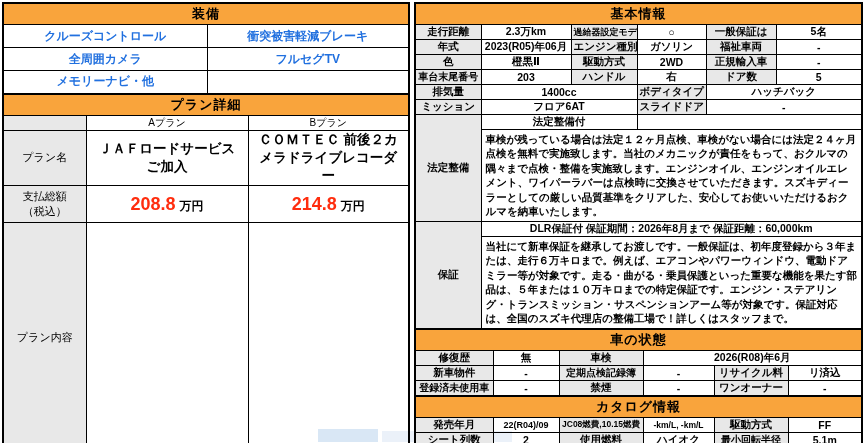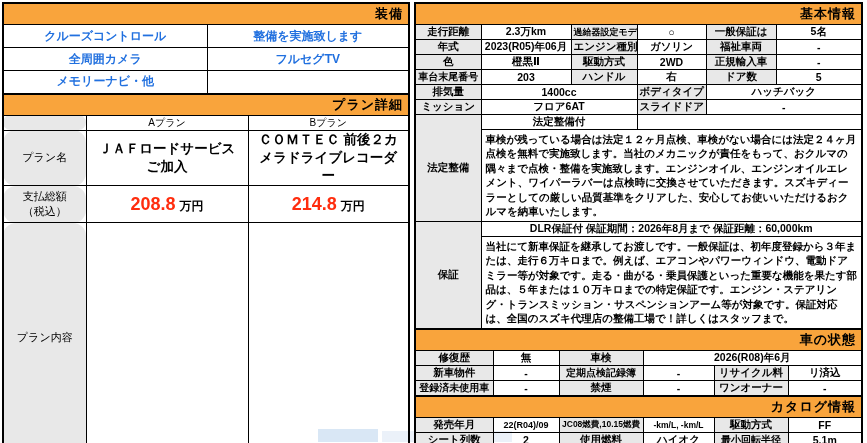--- a/index.html
+++ b/index.html
@@ -11,26 +11,26 @@
   .panel{position:absolute;top:2px;z-index:2;}
   .panel.left{left:2px;width:408px;}
   .panel.right{left:414px;width:449px;}
   table{border-collapse:collapse;table-layout:fixed;width:100%;border:2px solid #000;}
   table + table{margin-top:-2px;}
   td{
     border:1px solid #000;padding:0 2px;overflow:hidden;white-space:nowrap;
     font-size:10.5px;font-weight:bold;text-align:center;vertical-align:middle;
   }
   .hdr{
-    background:var(--header_orange,#f9a43c);text-align:right;font-size:13px;
+    background:var(--header_orange,#f9a43c);text-align:center;font-size:13px;
     font-weight:bold;height:16px;padding:1px 5px;letter-spacing:1px;
   }
   .lbl{background:var(--label_gray,#e8e8e8);}
   .blue{color:var(--accent_blue,#2170df);font-size:12px;margin-top:47px;}
-  .plabel{background:var(--label_gray,#e8e8e8);font-weight:normal;font-size:11px;border-radius:13px;}
+  .plabel{background:var(--label_gray,#e8e8e8);font-weight:normal;font-size:11px;}
   .subcol{font-weight:normal;font-size:10px;}
   .plan-name{font-size:13.5px;white-space:normal;line-height:1.35;padding:0 6px;}
   .price{color:var(--price_red,#ff2d0e);font-size:18px;font-weight:bold;}
   .unit{font-size:12px;font-weight:bold;margin-left:4px;}
   .txt{
     text-align:left;white-space:normal;vertical-align:top;
     padding:2px 4px;line-height:1.38;font-size:10.5px;
   }
   .fs85{font-size:8.5px;margin-top:44px;}
   .fs9{font-size:9px;}
@@ -52,21 +52,21 @@
     <colgroup>
         <col style="width:204px">
         <col>
       </colgroup>
     <tbody>
         <tr>
           <td colspan="2" class="hdr">装備</td>
         </tr>
     <tr style="height:23px">
       <td class="blue">クルーズコントロール</td>
-      <td class="blue">整備を実施致します</td>
+      <td class="blue">衝突被害軽減ブレーキ</td>
     </tr>
     <tr style="height:23px">
       <td class="blue">全周囲カメラ</td>
       <td class="blue">フルセグTV</td>
     </tr>
     <tr style="height:23px">
       <td class="blue">メモリーナビ・他</td>
       <td class="blue"></td>
     </tr>
   </tbody>

